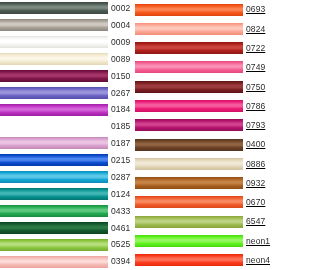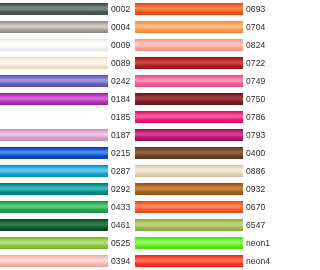--- a/index.html
+++ b/index.html
@@ -59,20 +59,21 @@
     font-size: 8.5px;
     line-height: 1;
     color: #2b2b2b;
     padding-left: 3px;
     letter-spacing: 0.1px;
     white-space: nowrap;
     font-family: "Liberation Sans", sans-serif;
   }
   .column.right {
     padding-left: 0;
+    text-decoration: underline;
   }
   .column.right .row {
     padding-left: 0;
   }
 </style>
 </head>
 <body>
 
 <div id="chart">
 
@@ -96,23 +97,29 @@
       <div class="label">0009</div>
     </div>
     <div class="row">
       <div class="swatch-wrap">
         <div class="ribbon" style="background: linear-gradient(to bottom, #e3d7b6 0%, #f2e9cf 14%, #fbf6e8 38%, #fbf6e8 52%, #f2e9cf 72%, #e3d7b6 100%);"></div>
       </div>
       <div class="label">0089</div>
     </div>
     <div class="row">
       <div class="swatch-wrap">
+        <div class="ribbon" style="background: linear-gradient(to bottom, #5f0d36 0%, #7e1549 14%, #a43568 38%, #a43568 52%, #7e1549 72%, #5f0d36 100%);"></div>
+      </div>
+      <div class="label">0150</div>
+    </div>
+    <div class="row">
+      <div class="swatch-wrap">
         <div class="ribbon" style="background: linear-gradient(to bottom, #554da8 0%, #6a63c4 14%, #9a94dc 38%, #9a94dc 52%, #6a63c4 72%, #554da8 100%);"></div>
       </div>
-      <div class="label">0242</div>
+      <div class="label">0267</div>
     </div>
     <div class="row">
       <div class="swatch-wrap">
         <div class="ribbon" style="background: linear-gradient(to bottom, #9b1fa1 0%, #bb2fc0 14%, #d463d8 38%, #d463d8 52%, #bb2fc0 72%, #9b1fa1 100%);"></div>
       </div>
       <div class="label">0184</div>
     </div>
     <div class="row">
       <div class="swatch-wrap">
         <div class="ribbon" style="background: linear-gradient(to bottom, #97687f 0%, #b07f96 14%, #ccа0b3 38%, #ccа0b3 52%, #b07f96 72%, #97687f 100%);"></div>
@@ -134,21 +141,21 @@
     <div class="row">
       <div class="swatch-wrap">
         <div class="ribbon" style="background: linear-gradient(to bottom, #0d8bb6 0%, #14a6d4 14%, #5ec8e8 38%, #5ec8e8 52%, #14a6d4 72%, #0d8bb6 100%);"></div>
       </div>
       <div class="label">0287</div>
     </div>
     <div class="row">
       <div class="swatch-wrap">
         <div class="ribbon" style="background: linear-gradient(to bottom, #047574 0%, #06918f 14%, #3fb6b4 38%, #3fb6b4 52%, #06918f 72%, #047574 100%);"></div>
       </div>
-      <div class="label">0292</div>
+      <div class="label">0124</div>
     </div>
     <div class="row">
       <div class="swatch-wrap">
         <div class="ribbon" style="background: linear-gradient(to bottom, #188c3f 0%, #23a84e 14%, #5ec87f 38%, #5ec87f 52%, #23a84e 72%, #188c3f 100%);"></div>
       </div>
       <div class="label">0433</div>
     </div>
     <div class="row">
       <div class="swatch-wrap">
         <div class="ribbon" style="background: linear-gradient(to bottom, #0d4322 0%, #13582c 14%, #2d7a45 38%, #2d7a45 52%, #13582c 72%, #0d4322 100%);"></div>
@@ -171,26 +178,20 @@
 
   <div class="column right">
     <div class="row">
       <div class="swatch-wrap">
         <div class="ribbon" style="background: linear-gradient(to bottom, #e04410 0%, #f6561a 14%, #fb8250 38%, #fb8250 52%, #f6561a 72%, #e04410 100%);"></div>
       </div>
       <div class="label">0693</div>
     </div>
     <div class="row">
       <div class="swatch-wrap">
-        <div class="ribbon" style="background: linear-gradient(to bottom, #ef8733 0%, #f99c4c 14%, #fcbd86 38%, #fcbd86 52%, #f99c4c 72%, #ef8733 100%);"></div>
-      </div>
-      <div class="label">0704</div>
-    </div>
-    <div class="row">
-      <div class="swatch-wrap">
         <div class="ribbon" style="background: linear-gradient(to bottom, #f48e79 0%, #fba593 14%, #fdc8bb 38%, #fdc8bb 52%, #fba593 72%, #f48e79 100%);"></div>
       </div>
       <div class="label">0824</div>
     </div>
     <div class="row">
       <div class="swatch-wrap">
         <div class="ribbon" style="background: linear-gradient(to bottom, #8d1613 0%, #ad1f1b 14%, #ca443e 38%, #ca443e 52%, #ad1f1b 72%, #8d1613 100%);"></div>
       </div>
       <div class="label">0722</div>
     </div>

